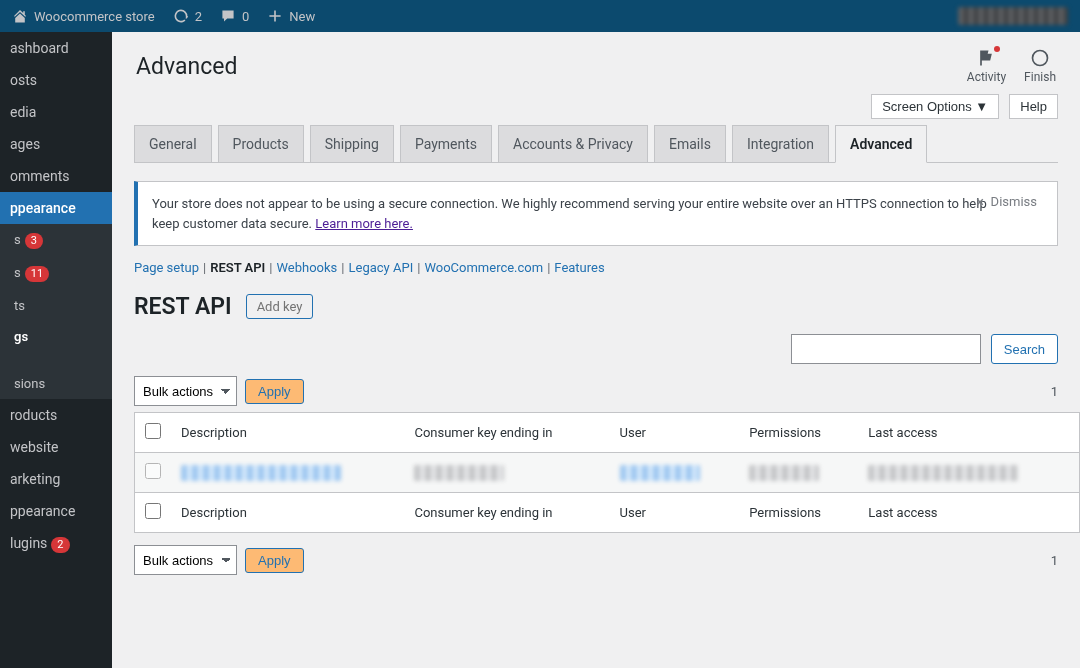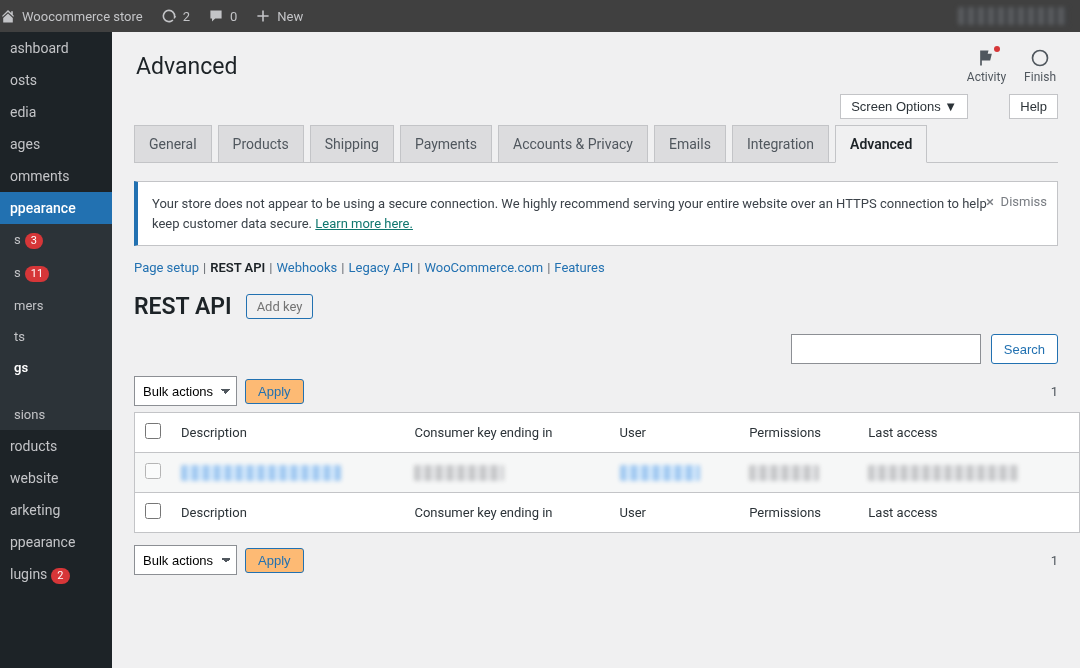--- a/index.html
+++ b/index.html
@@ -1,18 +1,18 @@
 <!DOCTYPE html>
 <html><head>
 <meta charset="utf-8">
 <style>
 * { box-sizing: border-box; margin: 0; padding: 0; }
 body { font-family: -apple-system, BlinkMacSystemFont, "Segoe UI", Roboto, sans-serif; font-size: 13px; color: #3c434a; background: #f0f0f1; overflow-x: hidden; }
 
-.adminbar { background: #404040; color: #c3c4c7; height: 32px; display: flex; align-items: center; padding: 0 0; font-size: 13px; gap: 18px; position: relative; z-index: 100; }
+.adminbar { background: #0c4a6e; color: #c3c4c7; height: 32px; display: flex; align-items: center; padding: 0 12px; font-size: 13px; gap: 18px; position: relative; z-index: 100; }
 .adminbar .ab-item { display: flex; align-items: center; gap: 6px; cursor: pointer; }
 .adminbar svg { fill: #c3c4c7; }
 .adminbar .right-blur { position: absolute; right: 12px; width: 110px; height: 18px; background: repeating-linear-gradient(90deg, #5a5c5f 0 6px, #3f4144 6px 10px); filter: blur(2px); border-radius:2px;}
 
 .wrap { display: flex; }
 .sidebar { width: 112px; background: #1d2327; color: #c3c4c7; min-height: 636px; font-size: 14px; }
 .sidebar ul { list-style: none; }
 .sidebar li { padding: 8px 10px; cursor: pointer; position: relative; white-space: nowrap; overflow: hidden; }
 .sidebar li.current { background: #2271b1; color: #fff; font-weight: 500; }
 .sidebar li.current::after { content:""; position:absolute; right:-8px; top:50%; transform:translateY(-50%); border:8px solid transparent; border-right-color:#f0f0f1; }
@@ -23,29 +23,29 @@
 .content { flex: 1; padding: 0 0 40px 0; position: relative; }
 .header-row { display:flex; align-items:center; justify-content:space-between; padding: 16px 24px 10px; }
 .header-row h1 { font-size: 23px; font-weight: 400; color:#1d2327; }
 .header-actions { display:flex; gap: 18px; color:#50575e; font-size:12px; text-align:center; }
 .header-actions .hact { display:flex; flex-direction:column; align-items:center; gap:2px; cursor:pointer; }
 .header-actions svg { width:20px; height:20px; }
 .activ-dot { position:relative; }
 .activ-dot::after { content:""; position:absolute; top:-2px; right:6px; width:6px; height:6px; border-radius:50%; background:#d63638;}
 
 .top-options { display:flex; justify-content:flex-end; gap:10px; padding: 0 22px 6px; }
-.top-options button { background:#fff; border:1px solid #c3c4c7; padding:4px 10px; font-size:13px; color:#2c3338; cursor:pointer;margin-left:31px; }
+.top-options button { background:#fff; border:1px solid #c3c4c7; padding:4px 10px; font-size:13px; color:#2c3338; cursor:pointer; }
 
 .tabs { display:flex; border-bottom:1px solid #c3c4c7; margin: 0 22px; }
 .tabs .tab { background:#dcdcde; border:1px solid #c3c4c7; border-bottom:none; margin-right:6px; padding:10px 14px; font-size:14px; color:#50575e; cursor:pointer; }
 .tabs .tab.active { background:#f0f0f1; border-bottom:1px solid #f0f0f1; margin-bottom:-1px; color:#1d2327; font-weight:600; }
 
 .notice { margin: 18px 22px 0; border:1px solid #c3c4c7; border-left:4px solid #2271b1; background:#fff; padding:12px 40px 12px 14px; display:flex; justify-content:space-between; align-items:flex-start; font-size:13px; line-height:1.5; position:relative; }
-.notice a { color:#0f766e; }
-.notice .dismiss { position:absolute; right:10px; top:10px; color:#787c82; display:flex; align-items:center; gap:4px; cursor:pointer; font-size:13px;}
+.notice a { color:#4c1d95; }
+.notice .dismiss { position:absolute; right:20px; top:10px; color:#787c82; display:flex; align-items:center; gap:4px; cursor:pointer; font-size:13px;}
 
 .subsub { margin: 14px 22px 0; color:#646970; font-size:13px; }
 .subsub a { color:#2271b1; text-decoration:none; }
 .subsub .current { color:#1d2327; font-weight:600; }
 .subsub .sep { margin: 0 4px; color:#646970;}
 
 .pagehead { margin: 18px 22px 0; display:flex; align-items:center; gap:14px; }
 .pagehead h2 { font-size:23px; font-weight:600; color:#1d2327; }
 .pagehead a { color:#737373; border:1px solid #2271b1; padding:4px 10px; border-radius:3px; font-size:13px; text-decoration:none; }
 
@@ -105,21 +105,20 @@
   <nav class="sidebar">
     <ul id="sidebar-list">
         <li>ashboard</li>
         <li>osts</li>
         <li>edia</li>
         <li>ages</li>
         <li>omments</li>
         <li class="current">ppearance</li>
         <li class="sub">s<span class="badge">3</span></li>
         <li class="sub">s<span class="badge">11</span></li>
-        <li class="sub">mers</li>
         <li class="sub">ts</li>
         <li class="sub active">gs</li>
         <li class="sub"></li>
         <li class="sub">sions</li>
         <li>roducts</li>
         <li>website</li>
         <li>arketing</li>
         <li>ppearance</li>
         <li>lugins<span class="badge">2</span></li>
       </ul>

